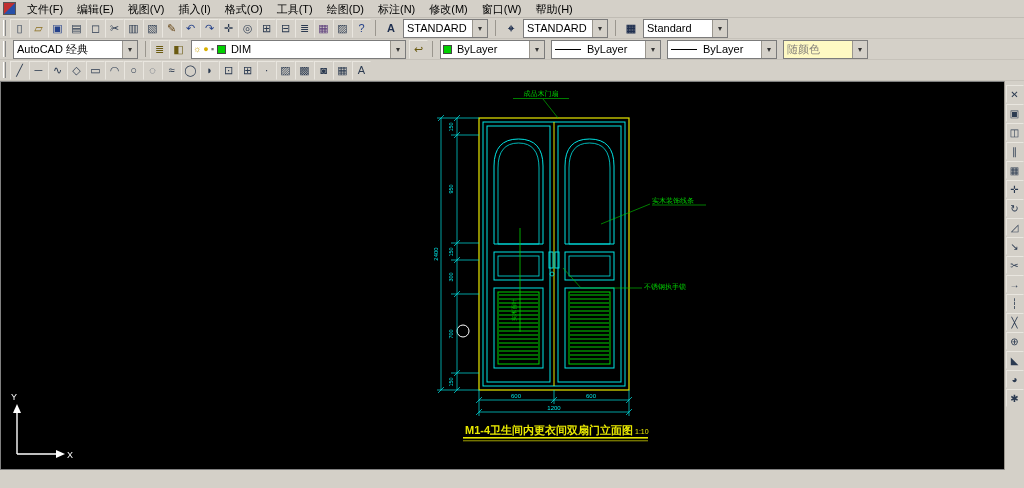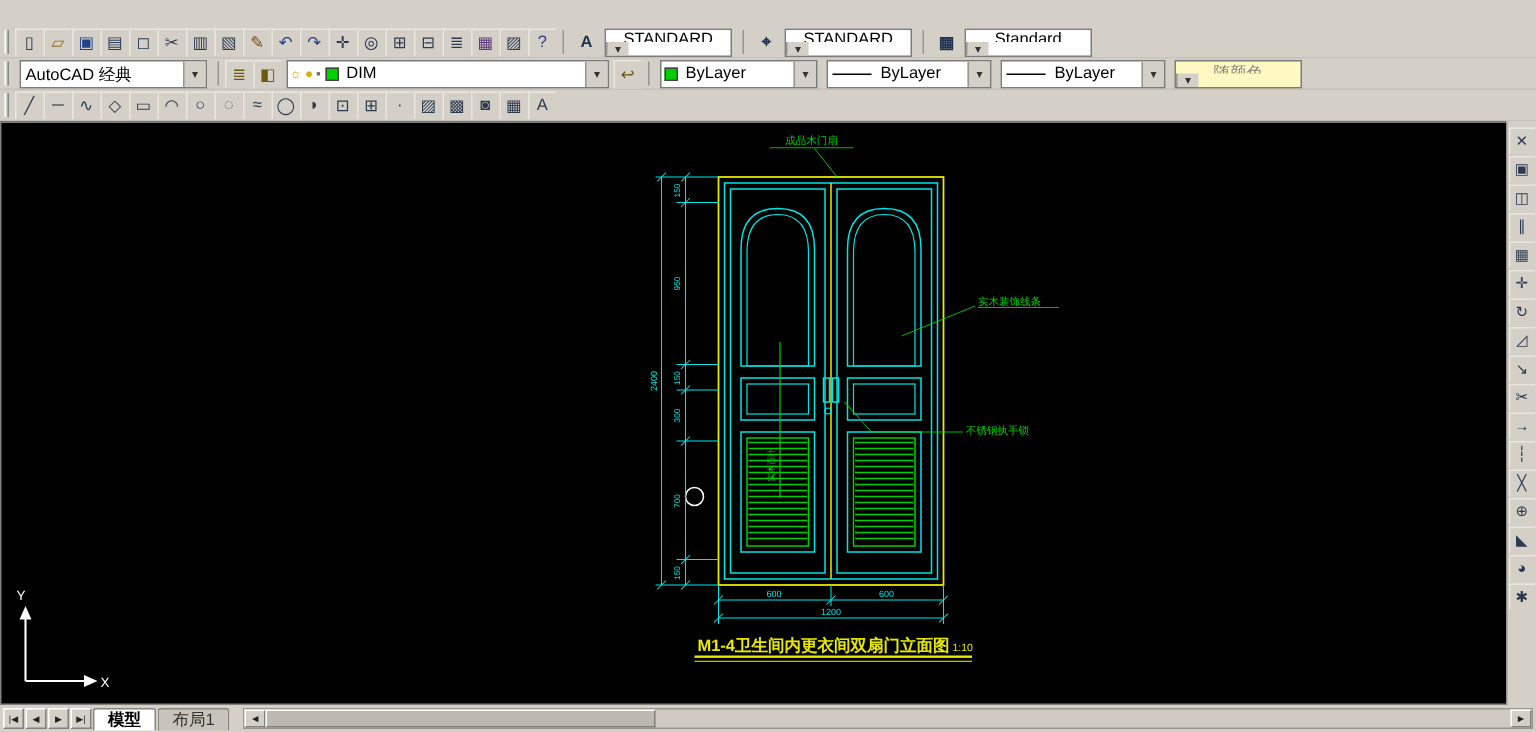--- a/index.html
+++ b/index.html
@@ -31,21 +31,21 @@
   .styleicon { width:18px; height:18px; display:inline-flex; align-items:center; justify-content:center;
     font-size:11px; color:#203050; font-weight:bold; margin-left:2px; }
 
   .combo { display:inline-flex; align-items:center; height:19px; background:#fff;
     border:1px solid #7b7b7b; margin:0 3px; overflow:hidden; }
   .combo-val { flex:1; padding:0 3px; white-space:nowrap; overflow:hidden; font-size:11px; color:#000; }
   .combo-btn { width:15px; align-self:stretch; background:#d4d0c8; border-left:1px solid #9a968e;
     display:flex; align-items:center; justify-content:center; font-size:8px; color:#333; }
   .combo.disabled { background:#fef9c3; }
   .combo.disabled .combo-val { color:#8a867e; }
-  .w85{width:85px;flex-direction:column;} .w110{width:110px;} .w125{width:125px;align-items:center;} .w215{width:215px;} .w105{width:105px;}
+  .w85{width:85px;} .w110{width:110px;} .w125{width:125px;align-items:center;} .w215{width:215px;} .w105{width:105px;}
   .swatch { width:9px; height:9px; margin:0 2px; border:1px solid #444; display:inline-block; }
   .lt-preview { width:26px; height:1px; background:#000; margin:0 3px; display:inline-block; }
   .status-ic { font-size:9px; margin:0 1px; }
 
   
   .canvas { position:absolute; top:81px; left:0; right:20px; bottom:18px; background:#000;
     border:1px solid #808080; border-right:none; }
   .canvas svg { display:block; }
 
   
@@ -70,20 +70,36 @@
     display:flex; align-items:center; justify-content:center; font-size:7px; color:#222; }
   .thumb { width:260px; background:#bdb9b1; border:1px solid #fff;
     border-right-color:#808080; border-bottom-color:#808080; }
   .track { flex:1; }
 </style>
 </head>
 <body>
 
 <div class="app">
 
+  <div class="menubar">
+    <span class="app-icon"></span>
+    <div class="menu-items">
+        <span class="menu-item">文件(F)</span>
+        <span class="menu-item">编辑(E)</span>
+        <span class="menu-item">视图(V)</span>
+        <span class="menu-item">插入(I)</span>
+        <span class="menu-item">格式(O)</span>
+        <span class="menu-item">工具(T)</span>
+        <span class="menu-item">绘图(D)</span>
+        <span class="menu-item">标注(N)</span>
+        <span class="menu-item">修改(M)</span>
+        <span class="menu-item">窗口(W)</span>
+        <span class="menu-item">帮助(H)</span>
+      </div>
+  </div>
 
   <div class="toolbar row1">
     <span class="grip"></span>
     <span class="tb-group">
         <span class="tbtn">▯</span>
         <span class="tbtn" style="color: rgb(138, 109, 26);">▱</span>
         <span class="tbtn" style="color: rgb(36, 65, 138);">▣</span>
         <span class="tbtn">▤</span>
         <span class="tbtn">◻</span>
         <span class="tbtn">✂</span>
@@ -347,30 +363,14 @@
       <span class="tbtn small">✂</span>
       <span class="tbtn small">→</span>
       <span class="tbtn small">┆</span>
       <span class="tbtn small">╳</span>
       <span class="tbtn small">⊕</span>
       <span class="tbtn small">◣</span>
       <span class="tbtn small">◕</span>
       <span class="tbtn small">✱</span>
     </div>
 
-  <div class="bottombar">
-    <span class="tb-group">
-        <span class="tab-arrow">|◀</span>
-        <span class="tab-arrow">◀</span>
-        <span class="tab-arrow">▶</span>
-        <span class="tab-arrow">▶|</span>
-      </span>
-    <span class="tab active">模型</span>
-    <span class="tab">布局1</span>
-    <span class="hscroll">
-      <span class="sarrow">◄</span>
-      <span class="thumb"></span>
-      <span class="track"></span>
-      <span class="sarrow">►</span>
-    </span>
-  </div>
 
 </div>
 
 </body></html>

